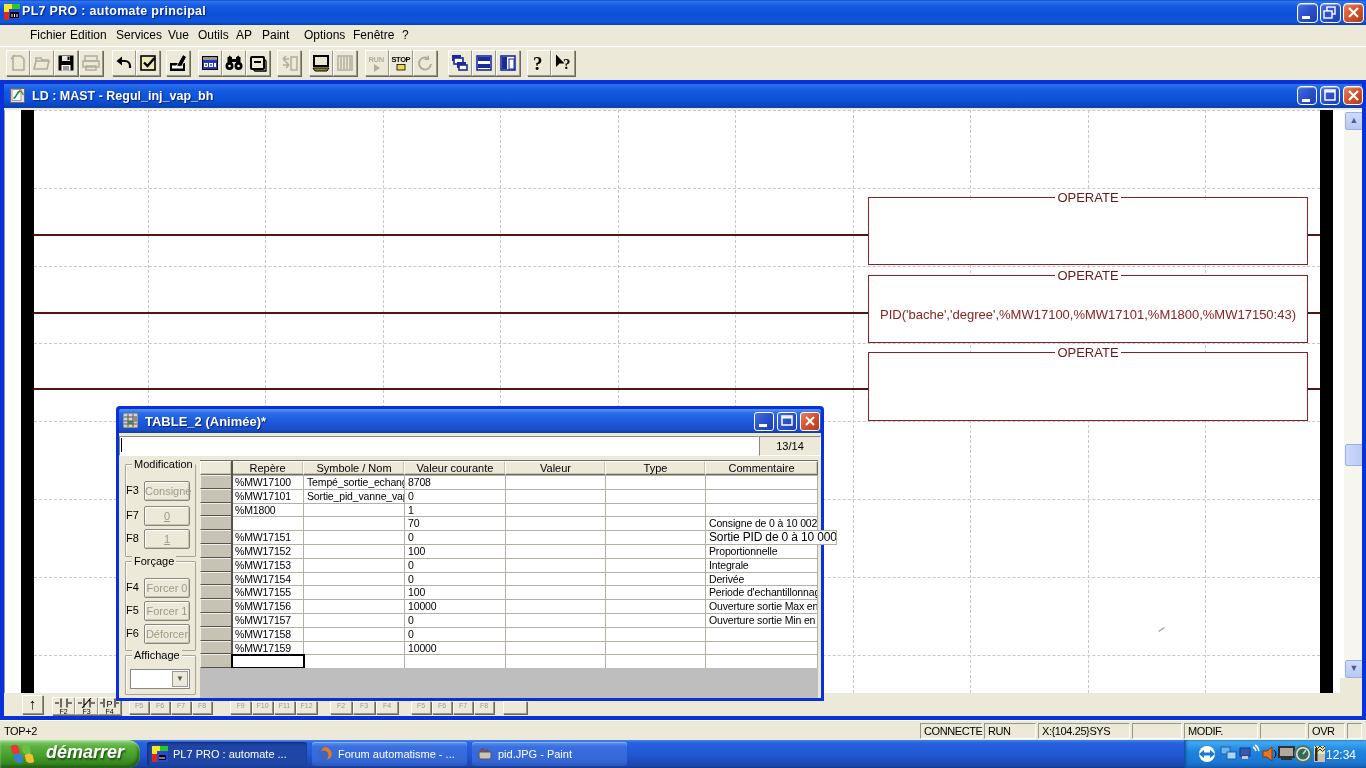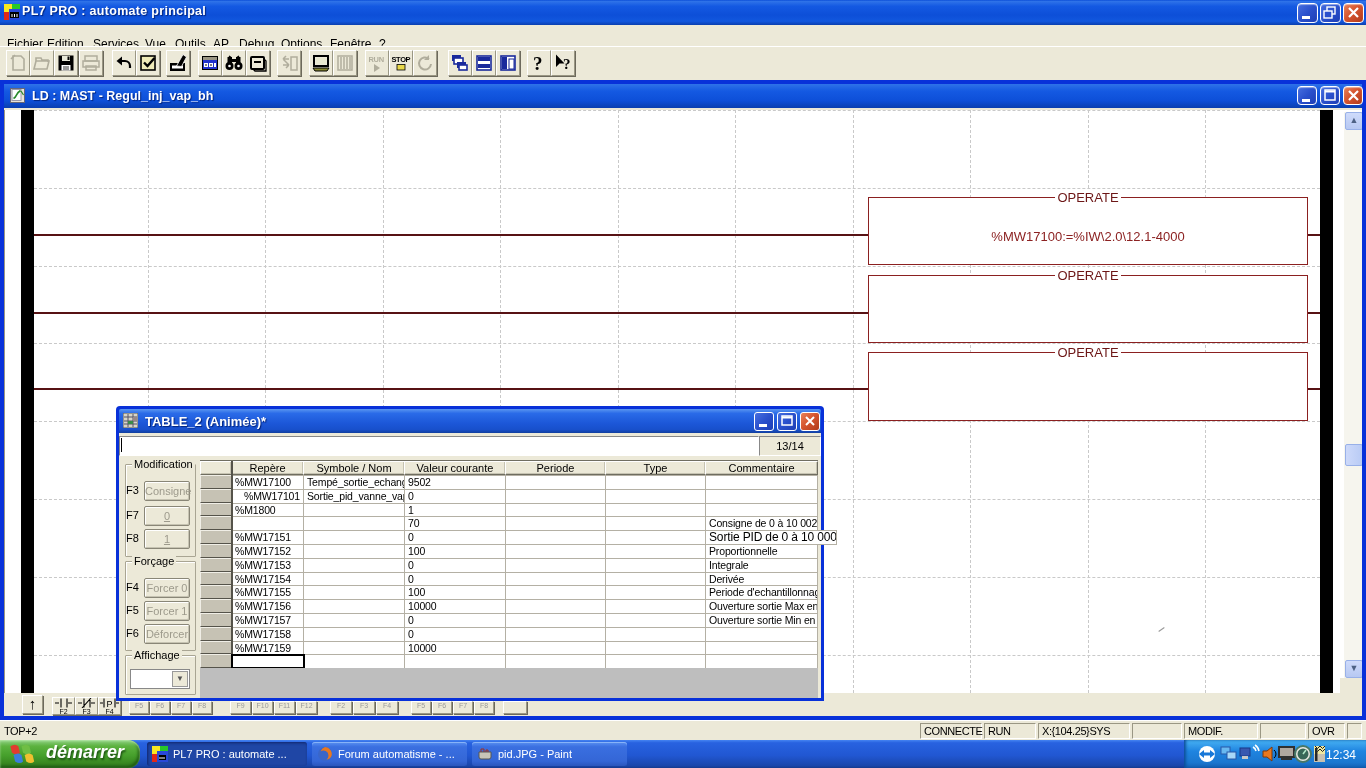--- a/index.html
+++ b/index.html
@@ -6,21 +6,21 @@
 body{font-family:"Liberation Sans",sans-serif;}
 #page{position:relative;width:1366px;height:768px;overflow:hidden;background:#ec4899;}
 #page *{position:absolute;box-sizing:border-box;}
 .tb{left:0;width:1366px;}
 #titlebar{top:0;height:25px;background:linear-gradient(180deg,#0c4fd8 0%,#2e72e8 6%,#1459e2 25%,#0d4fd8 60%,#1157de 85%,#0a3faf 100%);}
 #titlebar .cap{left:22px;top:4px;color:#fff;font-size:12.5px;font-weight:bold;text-shadow:1px 1px 1px #00227a;position:absolute;letter-spacing:0.3px;}
 .wbtn{top:3px;width:21px;height:20px;border:1px solid #fff;border-radius:4px;background:linear-gradient(135deg,#476fe0 0%,#2a50cc 50%,#1d3eb5 100%);box-shadow:inset 0 1px 1px rgba(255,255,255,.5);}
 .wbtn.close{background:linear-gradient(135deg,#e8825a 0%,#d6552f 45%,#b03a1a 100%);}
 .wbtn svg{position:absolute;left:0;top:0;}
 #menubar{top:25px;height:21px;background:#ece9d8;font-size:12px;color:#000;}
-#menubar span{top:12px;position:absolute;}
+#menubar span{top:3px;position:absolute;margin-left:23px;}
 #toolbar{top:46px;height:34px;background:#ece9d8;border-top:1px solid #fff;}
 .tbtn{top:3px;width:24px;height:26px;background:#ece9d8;border:1px solid;border-color:#fff #9a9784 #9a9784 #fff;box-shadow:1px 1px 0 #6c695c;}
 .tbtn svg{position:absolute;left:1px;top:2px;}
 #ldwin{top:80px;left:0;width:1366px;height:640px;background:#0831d9;}
 #ldtitle{left:4px;top:4px;width:1358px;height:24px;background:linear-gradient(180deg,#2e72e8 0%,#1459e2 30%,#0d4fd8 70%,#0a3faf 100%);}
 #ldtitle .cap{left:28px;top:5px;position:absolute;color:#fff;font-weight:bold;font-size:12.5px;text-shadow:1px 1px 1px #00227a;}
 #ldinner{left:4px;top:28px;width:1358px;height:608px;background:#ece9d8;}
 #edit{left:0px;top:2px;width:1358px;height:583px;background:#fff;overflow:hidden;}
 #edit *{position:absolute;}
 .rail{top:0;width:13px;height:583px;background:#000;}
@@ -91,21 +91,21 @@
         </svg>
       </span>
     </div>
   <div id="menubar" class="tb">
     <span style="left:7px">Fichier</span>
       <span style="left:47px">Edition</span>
       <span style="left:93px">Services</span>
       <span style="left:145px">Vue</span>
       <span style="left:175px">Outils</span>
       <span style="left:213px">AP</span>
-      <span style="left:239px">Debug</span>
+      <span style="left:239px">Paint</span>
       <span style="left:281px">Options</span>
       <span style="left:330px">Fenêtre</span>
       <span style="left:379px">?</span>
   </div>
   <div id="toolbar" class="tb">
       <div class="tbtn" style="left:6px">
         <svg width="20" height="20">
           <path d="M5 3 h8 l3 3 v11 h-11 z" fill="none" stroke="#b0ad9c" stroke-width="1.6"></path>
           <path d="M3 6 l4 -4" stroke="#b0ad9c" stroke-width="1.6"></path>
         </svg>
@@ -303,24 +303,24 @@
 <div class="rail" style="left:17px"></div>
 <div class="rail" style="left:1316px"></div>
 <div class="rung" style="left:30px;top:124px;width:835px"></div>
 <div class="rung" style="left:1304px;top:124px;width:12px"></div>
 <div class="rung" style="left:30px;top:202px;width:835px"></div>
 <div class="rung" style="left:1304px;top:202px;width:12px"></div>
 <div class="rung" style="left:30px;top:278px;width:835px"></div>
 <div class="rung" style="left:1304px;top:278px;width:12px"></div>
 <div class="blk" style="top:87px;height:68px">
             <span class="op">OPERATE</span>
-            <span class="bt">%MW17100:=%IW\2.0\12.1-4000</span>
           </div>
 <div class="blk" style="top:165px;height:68px">
             <span class="op">OPERATE</span>
+            <span class="bt">PID('bache','degree',%MW17100,%MW17101,%M1800,%MW17150:43)</span>
           </div>
 <div class="blk" style="top:242px;height:69px">
             <span class="op">OPERATE</span>
           </div>
 <div style="left:1154px;top:519px;width:7px;height:1px;background:#999;transform:rotate(-35deg)"></div>
 <div style="left:1336px;top:568px;width:22px;height:15px;background:#ece9d8"></div>
           <div id="vsb">
             <div class="sbtn" style="top:0">▲</div>
             <div id="sthumb"></div>
             <div class="sbtn" style="top:548px">▼</div>
@@ -503,32 +503,32 @@
         <div class="fbtn" style="top:191px">Déforcer</div>
 <div class="grp" style="left:6px;top:222px;width:71px;height:40px">
           <span class="glab">Affichage</span>
         </div>
 <div style="left:11px;top:236px;width:60px;height:20px;background:#fff;border:1px solid #888"></div>
 <div style="left:53px;top:238px;width:16px;height:16px;background:#ece9d8;border:1px solid #999;font-size:8px;text-align:center;line-height:14px;color:#555">▼</div>
 <div style="left:81px;top:28px;width:32px;height:14px;background:#ece9d8;border:1px solid;border-color:#fff #6f6d60 #6f6d60 #fff;box-shadow:inset -1px -1px 0 #c6c3b2;font-size:11px;text-align:center;line-height:13px;overflow:hidden"></div>
 <div style="left:112px;top:28px;width:73px;height:14px;background:#ece9d8;border:1px solid;border-color:#fff #6f6d60 #6f6d60 #fff;box-shadow:inset -1px -1px 0 #c6c3b2;font-size:11px;text-align:center;line-height:13px;overflow:hidden">Repère</div>
 <div style="left:184px;top:28px;width:102px;height:14px;background:#ece9d8;border:1px solid;border-color:#fff #6f6d60 #6f6d60 #fff;box-shadow:inset -1px -1px 0 #c6c3b2;font-size:11px;text-align:center;line-height:13px;overflow:hidden">Symbole / Nom</div>
 <div style="left:285px;top:28px;width:102px;height:14px;background:#ece9d8;border:1px solid;border-color:#fff #6f6d60 #6f6d60 #fff;box-shadow:inset -1px -1px 0 #c6c3b2;font-size:11px;text-align:center;line-height:13px;overflow:hidden">Valeur courante</div>
-<div style="left:386px;top:28px;width:101px;height:14px;background:#ece9d8;border:1px solid;border-color:#fff #6f6d60 #6f6d60 #fff;box-shadow:inset -1px -1px 0 #c6c3b2;font-size:11px;text-align:center;line-height:13px;overflow:hidden">Periode</div>
+<div style="left:386px;top:28px;width:101px;height:14px;background:#ece9d8;border:1px solid;border-color:#fff #6f6d60 #6f6d60 #fff;box-shadow:inset -1px -1px 0 #c6c3b2;font-size:11px;text-align:center;line-height:13px;overflow:hidden">Valeur</div>
 <div style="left:486px;top:28px;width:101px;height:14px;background:#ece9d8;border:1px solid;border-color:#fff #6f6d60 #6f6d60 #fff;box-shadow:inset -1px -1px 0 #c6c3b2;font-size:11px;text-align:center;line-height:13px;overflow:hidden">Type</div>
 <div style="left:586px;top:28px;width:113px;height:14px;background:#ece9d8;border:1px solid;border-color:#fff #6f6d60 #6f6d60 #fff;box-shadow:inset -1px -1px 0 #c6c3b2;font-size:11px;text-align:center;line-height:13px;overflow:hidden">Commentaire</div>
 <div style="left:81px;top:42.0px;width:32px;height:13.8px;background:#c6c2b4;border:1px solid;border-color:#f0eee6 #55534a #55534a #f0eee6"></div>
 <div style="left:112px;top:42.0px;width:73px;height:14.8px;background:#fff;border:1px solid #b4b0a4;font-size:10.5px;letter-spacing:-0.15px;line-height:13.8px;padding:0 1px 0 3px;white-space:nowrap;overflow:hidden">%MW17100</div>
 <div style="left:184px;top:42.0px;width:102px;height:14.8px;background:#fff;border:1px solid #b4b0a4;font-size:10.5px;letter-spacing:-0.15px;line-height:13.8px;padding:0 1px 0 3px;white-space:nowrap;overflow:hidden">Tempé_sortie_echang</div>
-<div style="left:285px;top:42.0px;width:102px;height:14.8px;background:#fff;border:1px solid #b4b0a4;font-size:10.5px;letter-spacing:-0.15px;line-height:13.8px;padding:0 1px 0 3px;white-space:nowrap;overflow:hidden">9502</div>
+<div style="left:285px;top:42.0px;width:102px;height:14.8px;background:#fff;border:1px solid #b4b0a4;font-size:10.5px;letter-spacing:-0.15px;line-height:13.8px;padding:0 1px 0 3px;white-space:nowrap;overflow:hidden">8708</div>
 <div style="left:386px;top:42.0px;width:101px;height:14.8px;background:#fff;border:1px solid #b4b0a4;font-size:10.5px;letter-spacing:-0.15px;line-height:13.8px;padding:0 1px 0 3px;white-space:nowrap;overflow:hidden"></div>
 <div style="left:486px;top:42.0px;width:101px;height:14.8px;background:#fff;border:1px solid #b4b0a4;font-size:10.5px;letter-spacing:-0.15px;line-height:13.8px;padding:0 1px 0 3px;white-space:nowrap;overflow:hidden"></div>
 <div style="left:586px;top:42.0px;width:113px;height:14.8px;background:#fff;border:1px solid #b4b0a4;font-size:10.5px;letter-spacing:-0.15px;line-height:13.8px;padding:0 1px 0 3px;white-space:nowrap;overflow:hidden"></div>
 <div style="left:81px;top:55.8px;width:32px;height:13.8px;background:#c6c2b4;border:1px solid;border-color:#f0eee6 #55534a #55534a #f0eee6"></div>
-<div style="left:112px;top:55.8px;width:73px;height:23px;background:#fff;border:1px solid #b4b0a4;font-size:10.5px;letter-spacing:-0.15px;line-height:13.8px;padding:0 1px 0 12px;white-space:nowrap;overflow:hidden">%MW17101</div>
+<div style="left:112px;top:55.8px;width:73px;height:23px;background:#fff;border:1px solid #b4b0a4;font-size:10.5px;letter-spacing:-0.15px;line-height:13.8px;padding:0 1px 0 3px;white-space:nowrap;overflow:hidden">%MW17101</div>
 <div style="left:184px;top:55.8px;width:102px;height:14.8px;background:#fff;border:1px solid #b4b0a4;font-size:10.5px;letter-spacing:-0.15px;line-height:13.8px;padding:0 1px 0 3px;white-space:nowrap;overflow:hidden">Sortie_pid_vanne_vap</div>
 <div style="left:285px;top:55.8px;width:102px;height:14.8px;background:#fff;border:1px solid #b4b0a4;font-size:10.5px;letter-spacing:-0.15px;line-height:13.8px;padding:0 1px 0 3px;white-space:nowrap;overflow:hidden">0</div>
 <div style="left:386px;top:55.8px;width:101px;height:14.8px;background:#fff;border:1px solid #b4b0a4;font-size:10.5px;letter-spacing:-0.15px;line-height:13.8px;padding:0 1px 0 3px;white-space:nowrap;overflow:hidden"></div>
 <div style="left:486px;top:55.8px;width:101px;height:14.8px;background:#fff;border:1px solid #b4b0a4;font-size:10.5px;letter-spacing:-0.15px;line-height:13.8px;padding:0 1px 0 3px;white-space:nowrap;overflow:hidden"></div>
 <div style="left:586px;top:55.8px;width:113px;height:14.8px;background:#fff;border:1px solid #b4b0a4;font-size:10.5px;letter-spacing:-0.15px;line-height:13.8px;padding:0 1px 0 3px;white-space:nowrap;overflow:hidden"></div>
 <div style="left:81px;top:69.6px;width:32px;height:13.8px;background:#c6c2b4;border:1px solid;border-color:#f0eee6 #55534a #55534a #f0eee6"></div>
 <div style="left:112px;top:69.6px;width:76px;height:14.8px;background:#fff;border:1px solid #b4b0a4;font-size:10.5px;letter-spacing:-0.15px;line-height:13.8px;padding:0 1px 0 3px;white-space:nowrap;overflow:hidden">%M1800</div>
 <div style="left:184px;top:69.6px;width:102px;height:14.8px;background:#fff;border:1px solid #b4b0a4;font-size:10.5px;letter-spacing:-0.15px;line-height:13.8px;padding:0 1px 0 3px;white-space:nowrap;overflow:hidden"></div>
 <div style="left:285px;top:69.6px;width:102px;height:14.8px;background:#fff;border:1px solid #b4b0a4;font-size:10.5px;letter-spacing:-0.15px;line-height:13.8px;padding:0 1px 0 3px;white-space:nowrap;overflow:hidden">1</div>
 <div style="left:386px;top:69.6px;width:101px;height:14.8px;background:#fff;border:1px solid #b4b0a4;font-size:10.5px;letter-spacing:-0.15px;line-height:13.8px;padding:0 1px 0 3px;white-space:nowrap;overflow:hidden"></div>

